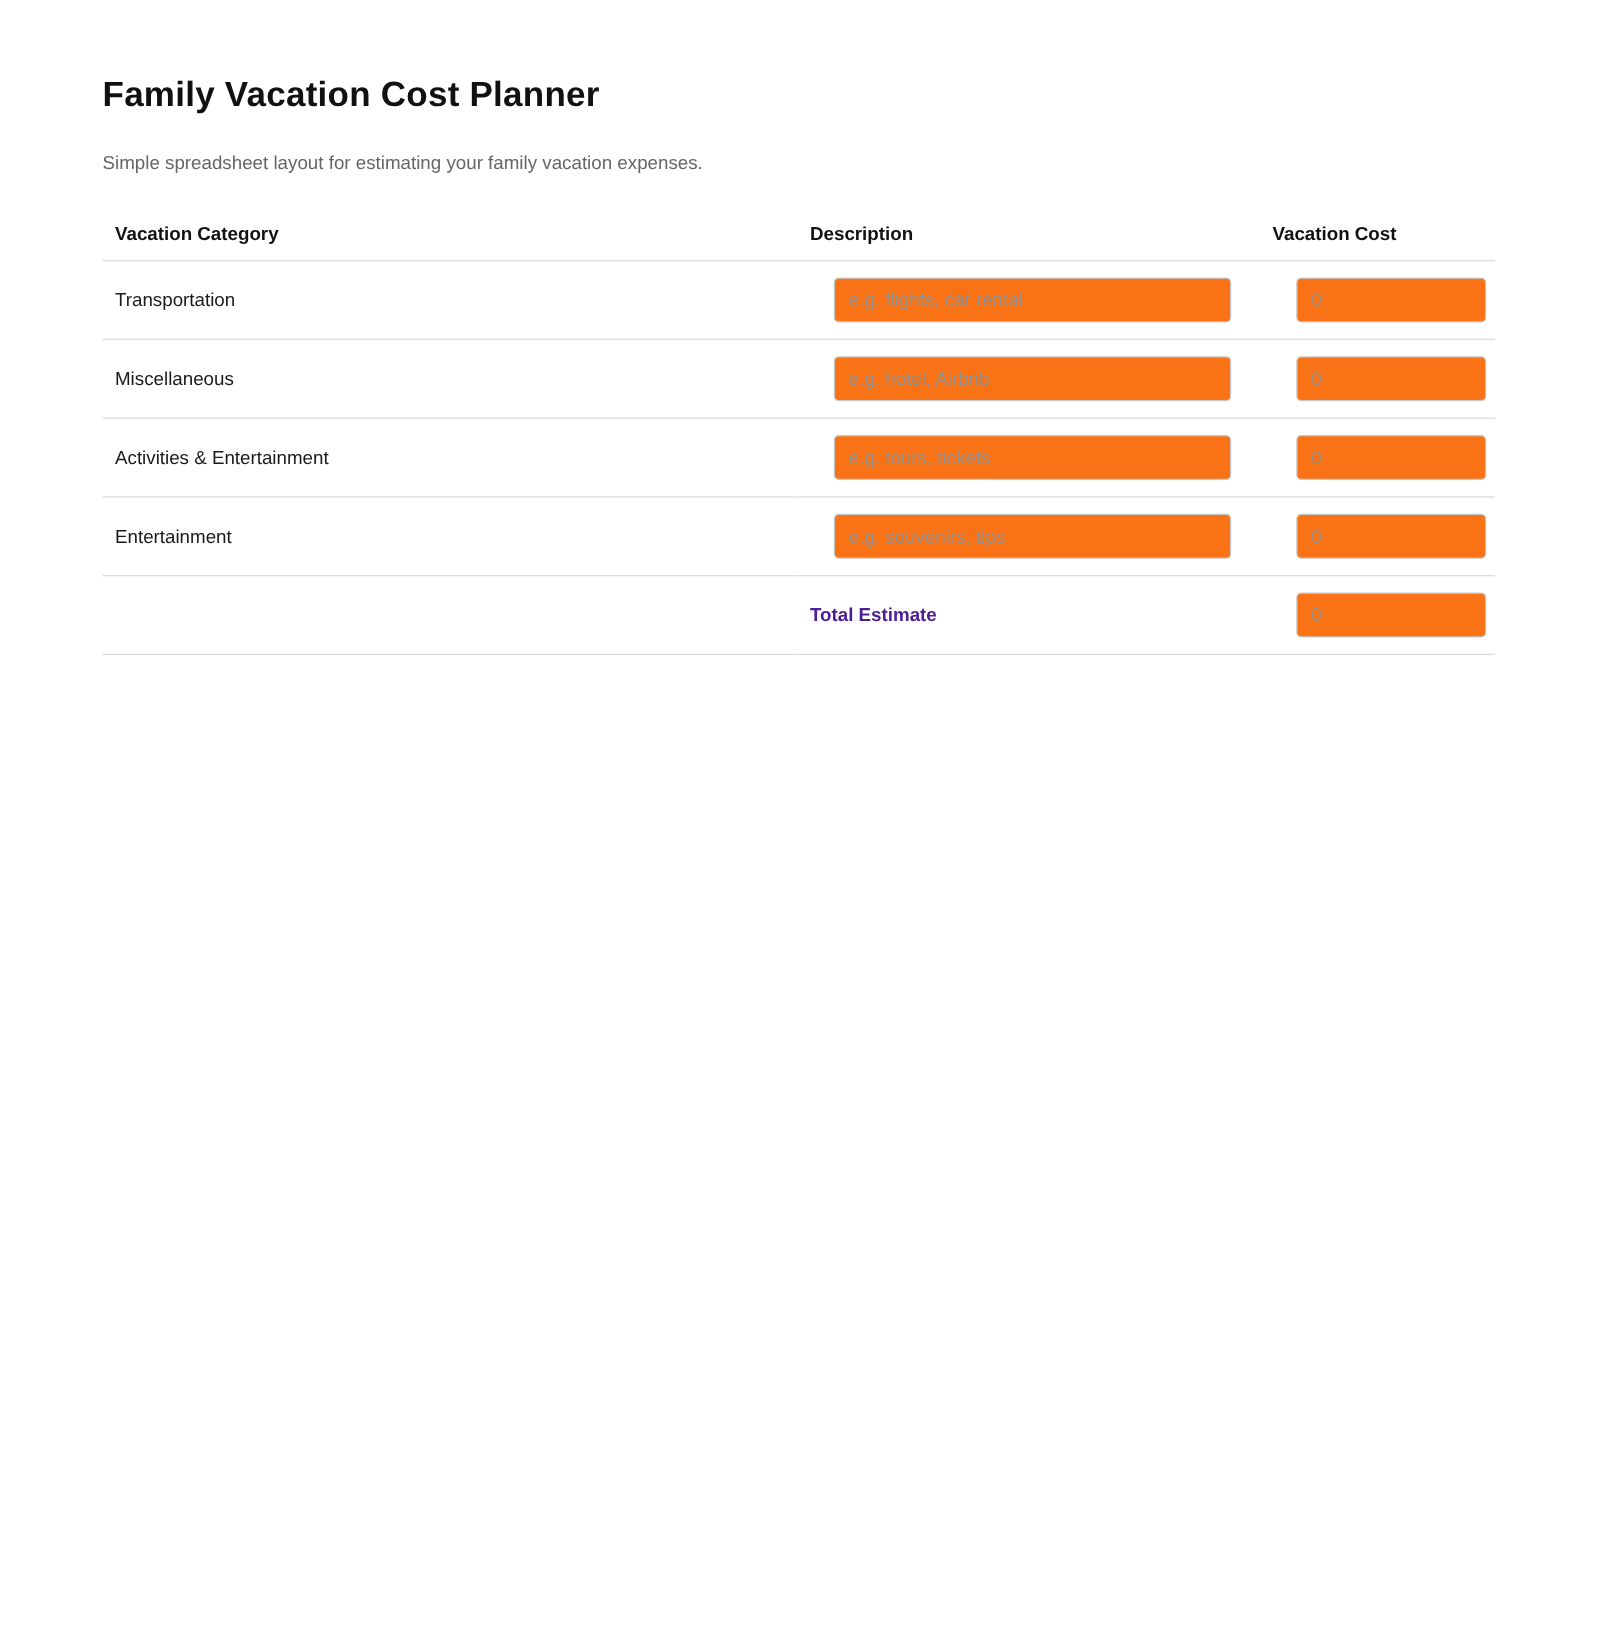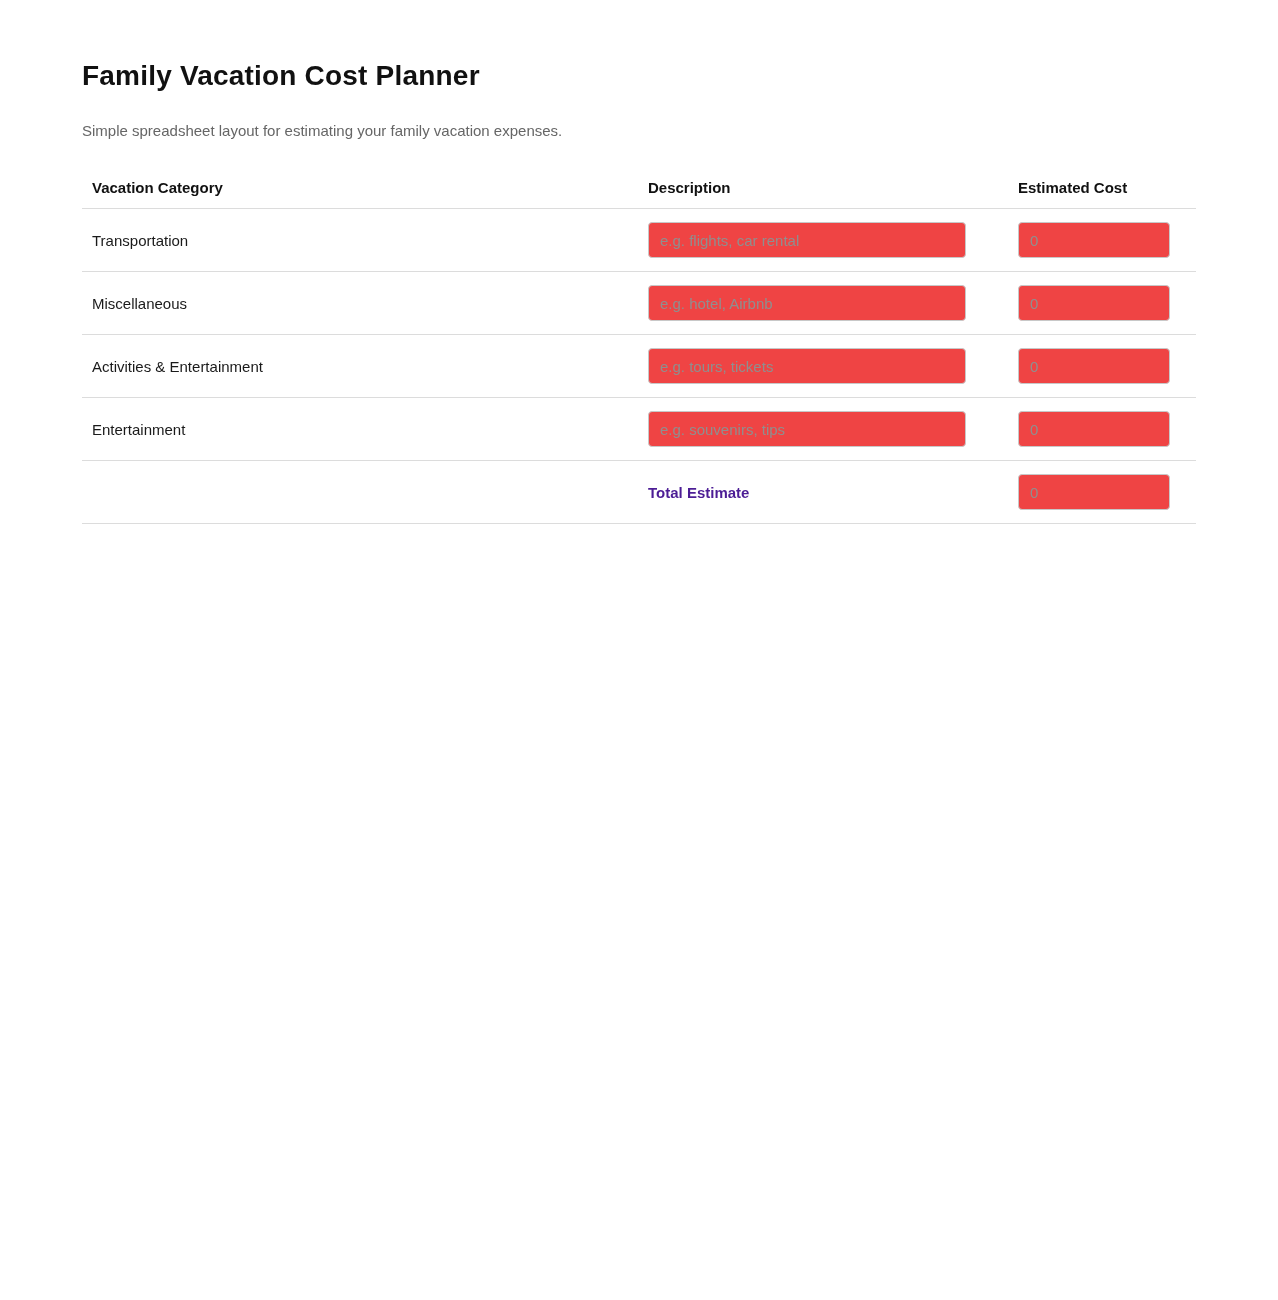--- a/index.html
+++ b/index.html
@@ -59,26 +59,27 @@
     color: #1a1a1a;
     vertical-align: middle;
   }
   td.category-cell {
     font-size: 15px;
   }
   input.text-input {
     height: 36px;
     border: 1px solid #c8c8c8;
     border-radius: 4px;
-    background: #ef4444;
+    background: #f97316;
     font-family: "Liberation Sans", sans-serif;
     font-size: 15px;
     color: #333333;
     padding: 6px 11px;
     outline: none;
+    margin-left: 19px;
   }
   input.text-input::placeholder {
     color: #8f8f8f;
     opacity: 1;
   }
   input.description-input { width: 318px; }
   input.cost-input { width: 152px; }
   td.total-label-cell {
     font-weight: bold;
     font-size: 15px;
@@ -99,21 +100,21 @@
     <table class="planner">
       <colgroup>
         <col class="col-category">
         <col class="col-description">
         <col class="col-cost">
       </colgroup>
       <thead>
         <tr>
           <th>Vacation Category</th>
           <th>Description</th>
-          <th>Estimated Cost</th>
+          <th>Vacation Cost</th>
         </tr>
       </thead>
       <tbody>
         <tr>
           <td class="category-cell">Transportation</td>
           <td>
             <input type="text" class="text-input description-input" placeholder="e.g. flights, car rental" style="">
           </td>
           <td>
             <input type="text" class="text-input cost-input" placeholder="0" style="">

